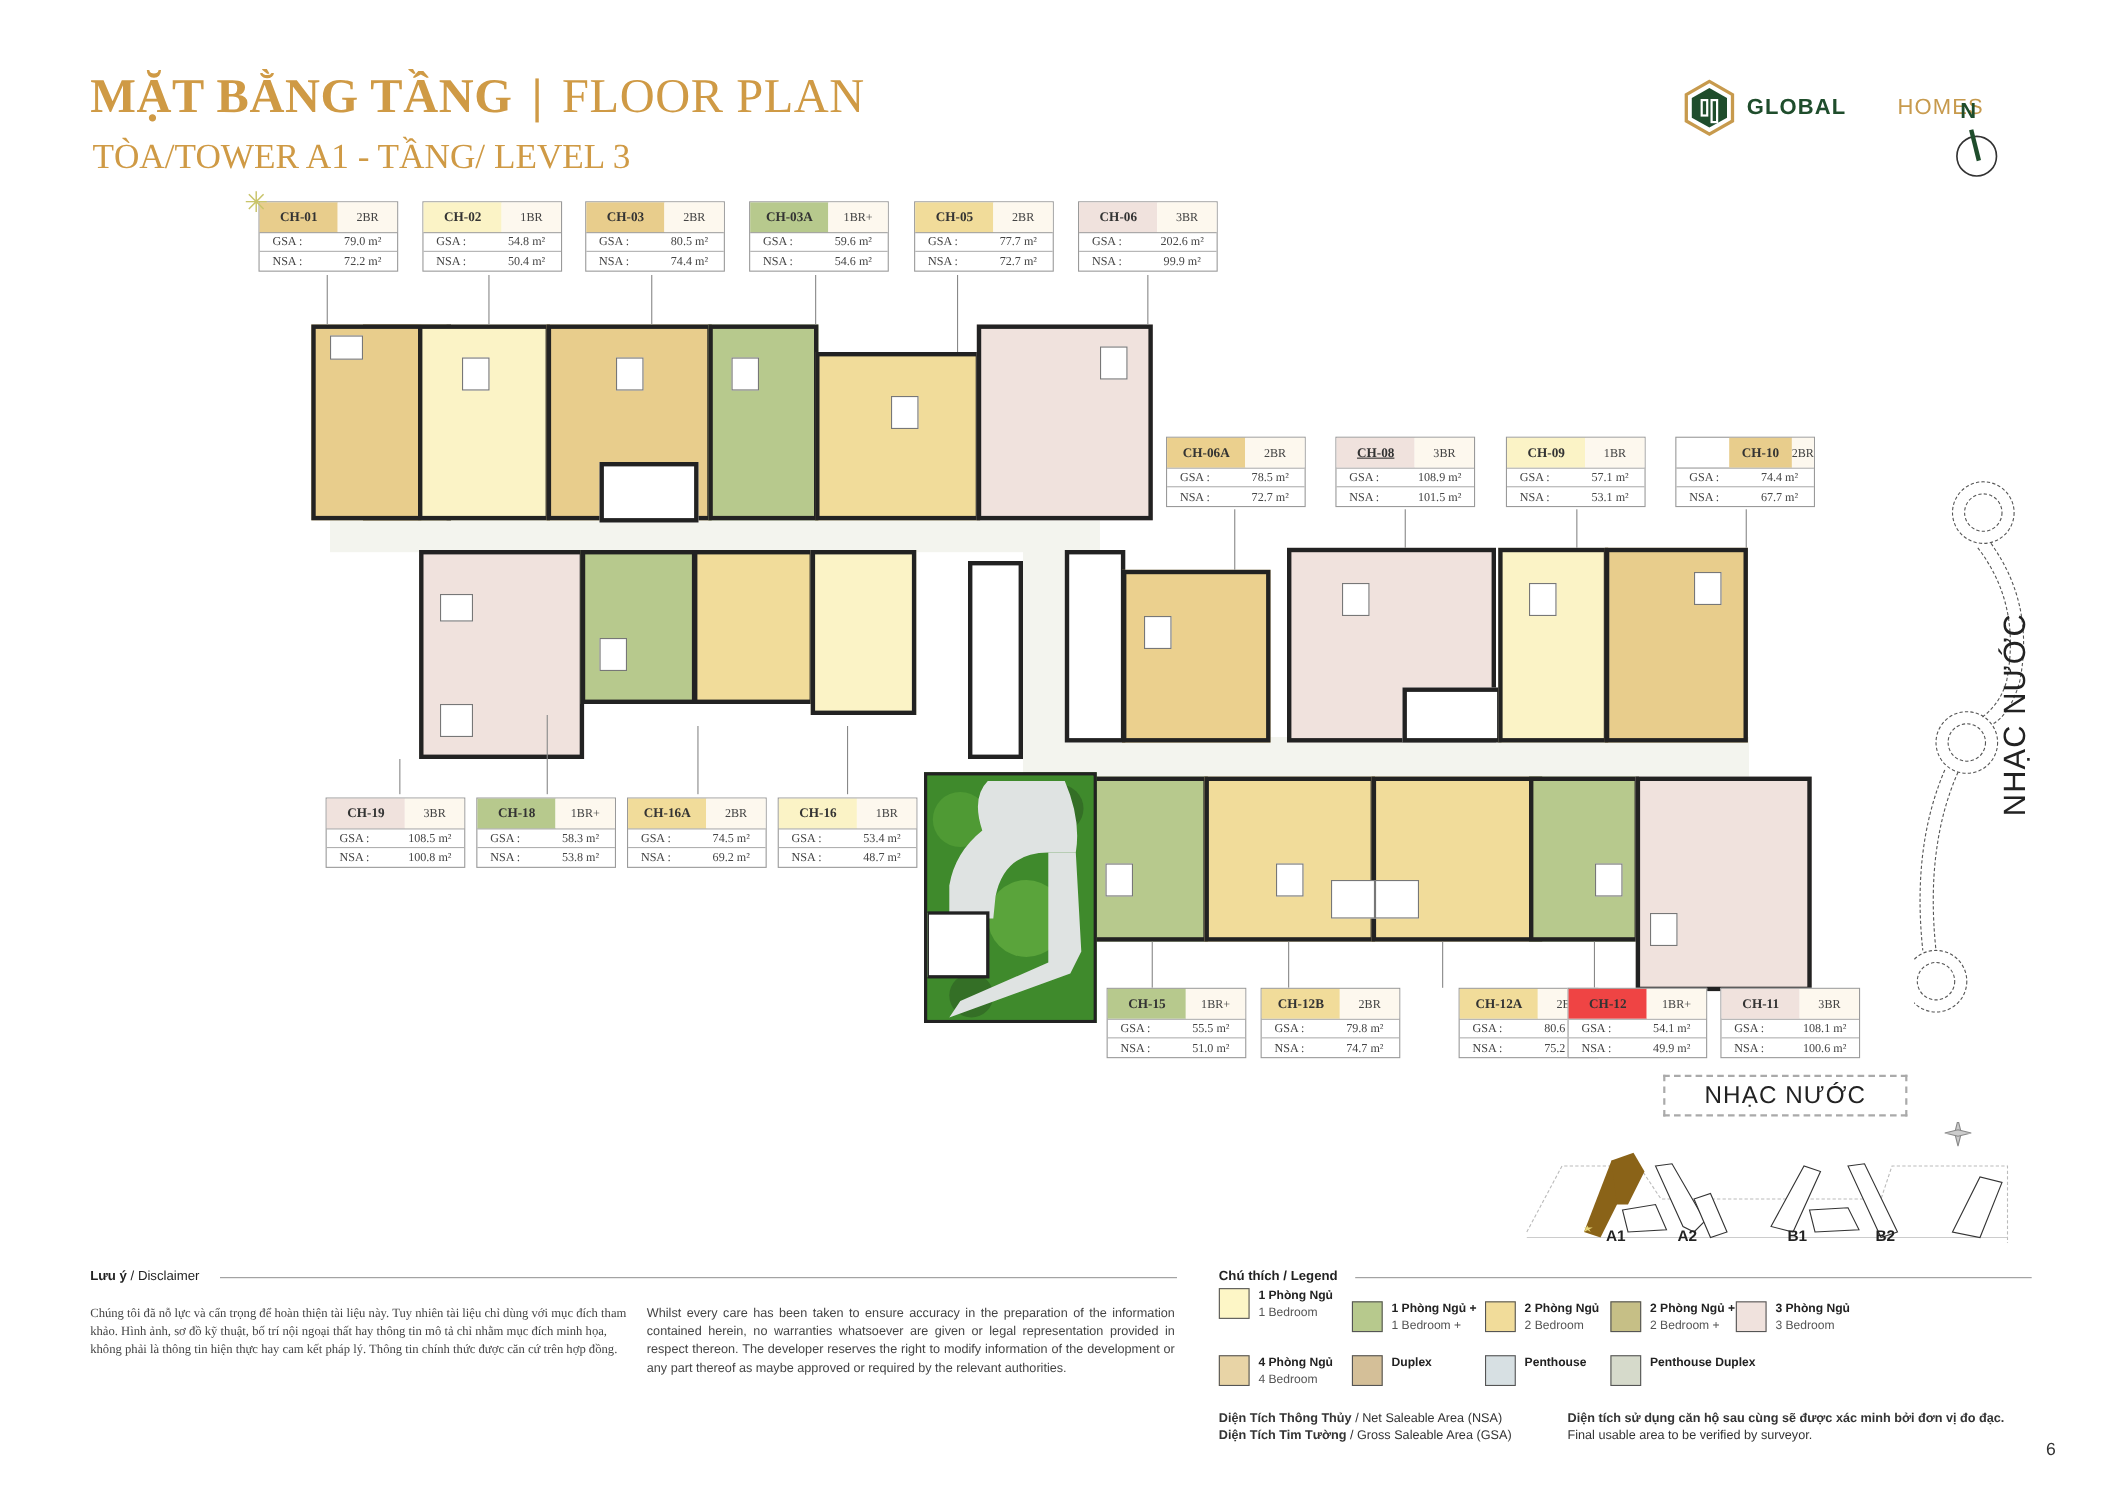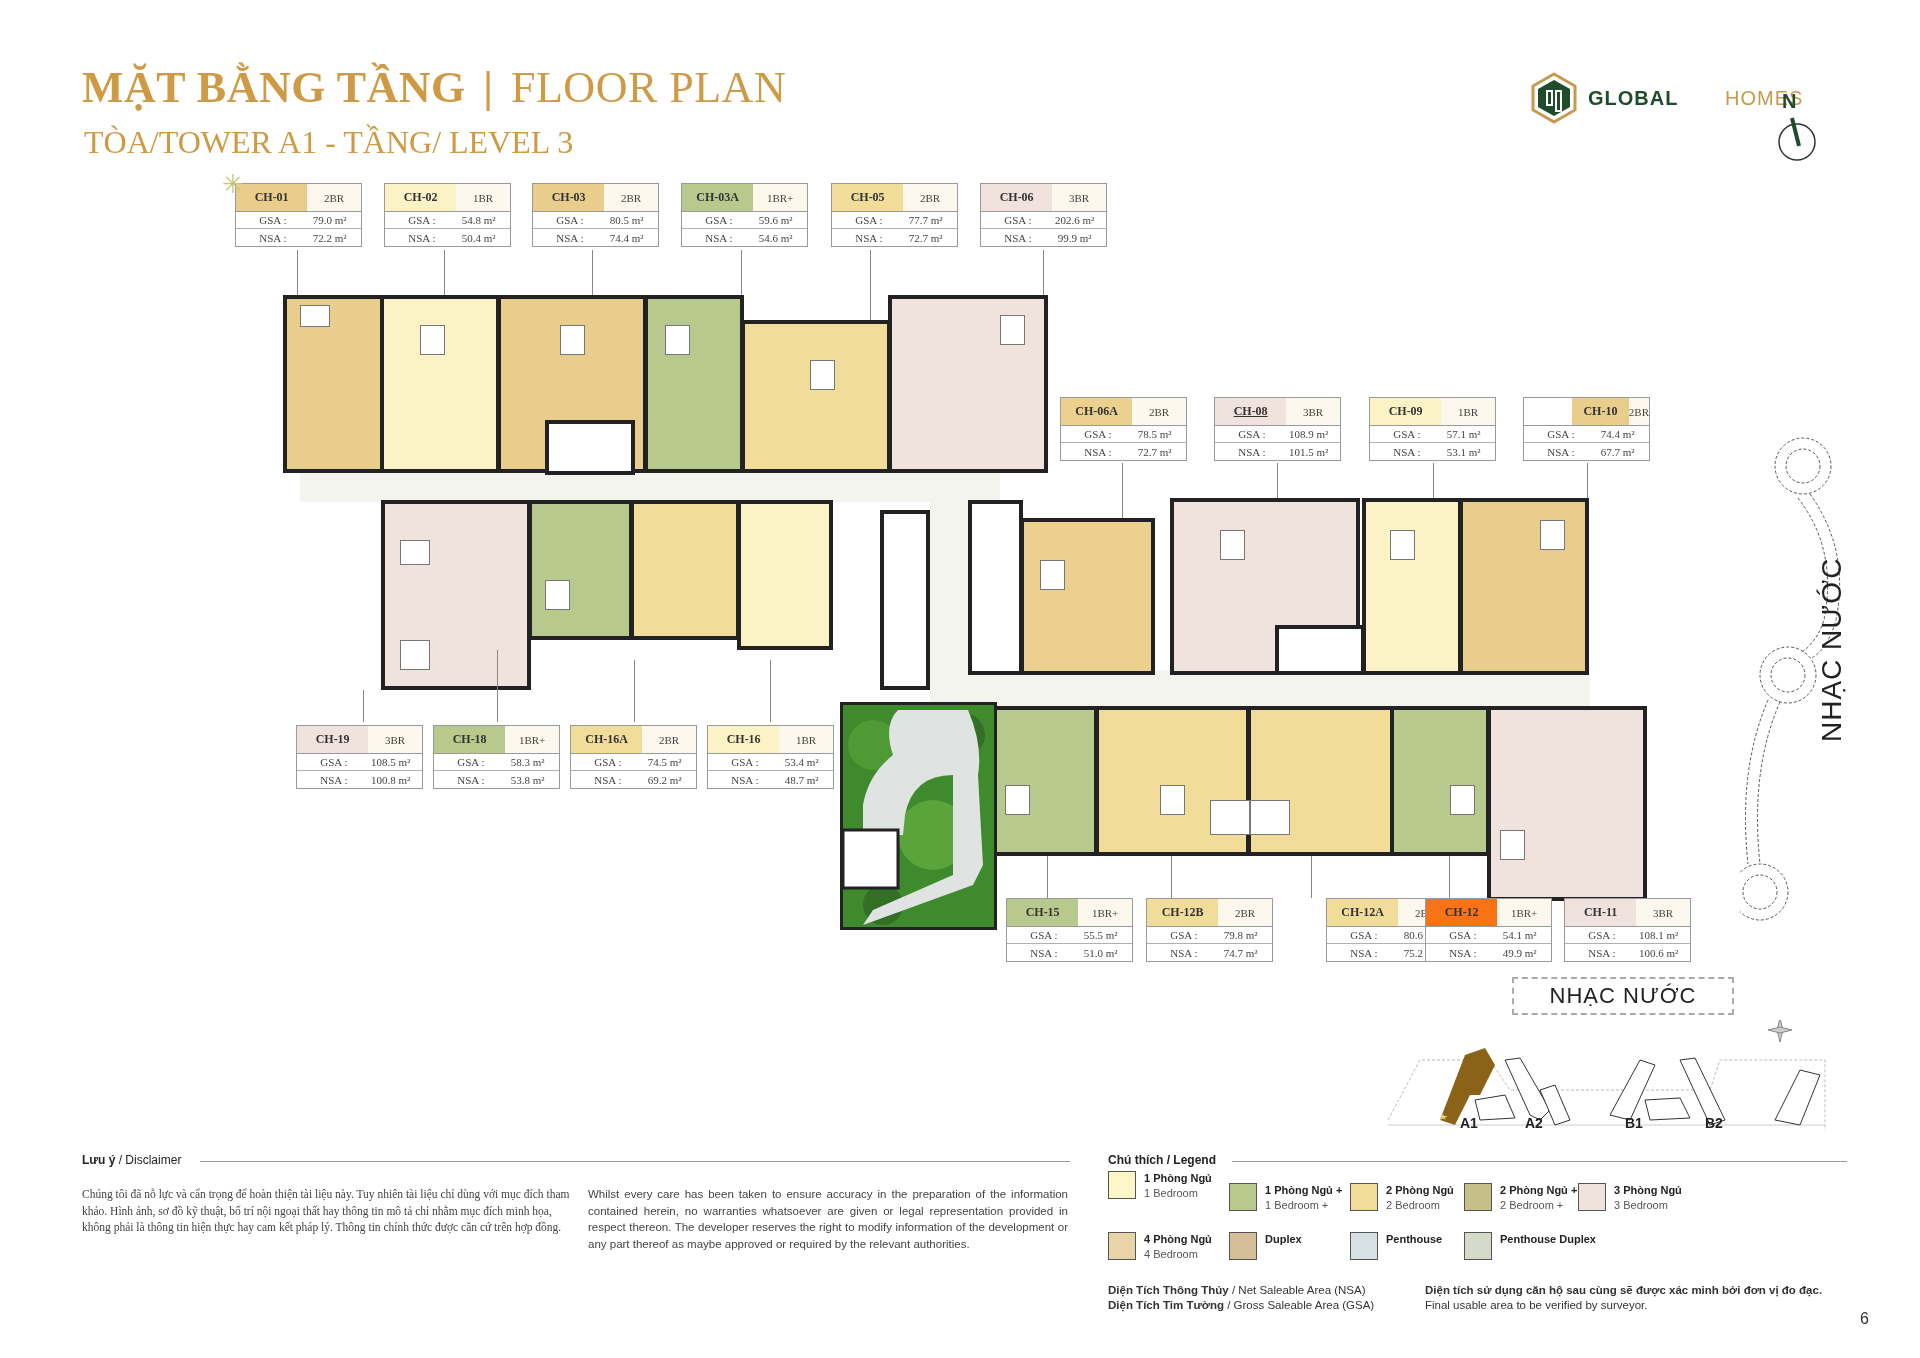--- a/index.html
+++ b/index.html
@@ -18,21 +18,21 @@
   .north { position: absolute; left: 1772px; top: 90px; width: 50px; height: 76px; }
   .north-label { position: absolute; left: 10px; top: 0; font-family: "Liberation Sans", sans-serif; font-weight: bold; font-size: 20px; color: #1f4d2c; }
 
   
   .card { position: absolute; width: 127px; border: 1px solid #9a9a9a; background: #fff; font-size: 11px; }
   .card .hd { display: flex; height: 28px; border-bottom: 1px solid #9a9a9a; }
   .card .hd .code { width: 57%; display: flex; align-items: center; justify-content: center; font-weight: bold; font-size: 12px; color: #333; }
   .card .hd .type { flex: 1; display: flex; align-items: center; justify-content: center; background: #fdf8ee; font-size: 11px; color: #444; }
   .card .row { display: flex; height: 17px; align-items: center; border-bottom: 1px solid #b0b0b0; }
   .card .row:last-child { border-bottom: none; }
-  .card .row .k { width: 50%; text-align: right; padding-right: 12px; color: #444; }
+  .card .row .k { width: 50%; text-align: center; padding-right: 12px; color: #444; }
   .card .row .v { flex: 1; text-align: center; color: #444; }
   .leader { position: absolute; width: 1px; background: #888; }
   .unit { position: absolute; border: 4px solid #222; }
   .corridor { position: absolute; background: #f3f4ee; }
   .core { position: absolute; background: #fff; border: 4px solid #222; }
   .garden { position: absolute; border: 3px solid #222; overflow: hidden; background: #3f8a2c; }
   .bed { position: absolute; background: #fff; border: 1px solid #777; }
 
   
   .fountain-v { position: absolute; left: 1816px; top: 742px; font-family: "Liberation Sans", sans-serif; font-size: 28px; color: #222; transform: rotate(-90deg); transform-origin: left top; white-space: nowrap; letter-spacing: 1px; }
@@ -414,21 +414,21 @@
         <span class="k">GSA :</span>
         <span class="v">80.6 m²</span>
       </div>
       <div class="row">
         <span class="k">NSA :</span>
         <span class="v">75.2 m²</span>
       </div>
     </div>
     <div class="card" style="left: 1425px; top: 898px;">
       <div class="hd">
-        <div class="code" style="background: #f97316;">CH-12</div>
+        <div class="code" style="background: #ef4444;">CH-12</div>
         <div class="type">1BR+</div>
       </div>
       <div class="row">
         <span class="k">GSA :</span>
         <span class="v">54.1 m²</span>
       </div>
       <div class="row">
         <span class="k">NSA :</span>
         <span class="v">49.9 m²</span>
       </div>

